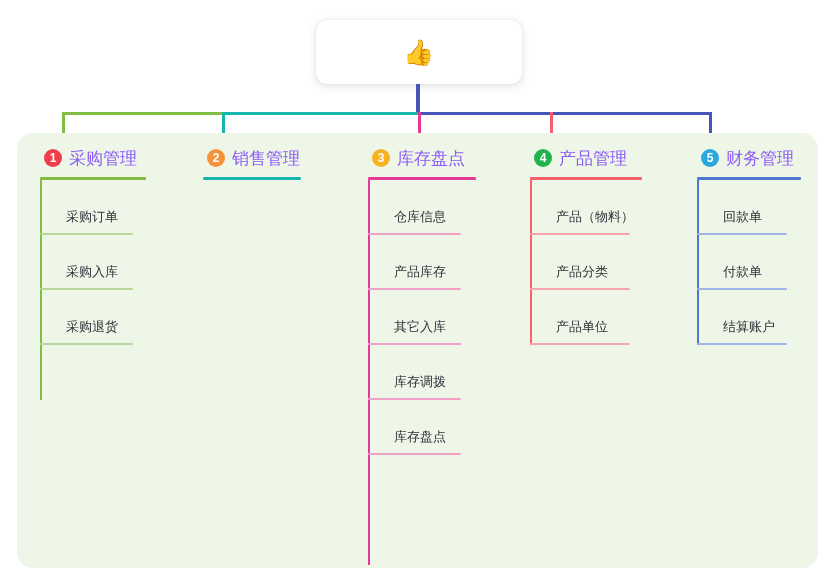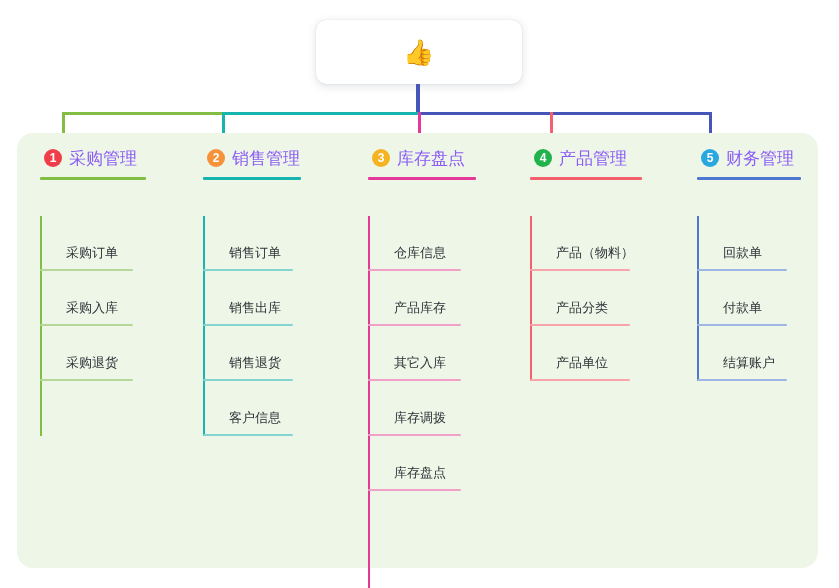--- a/index.html
+++ b/index.html
@@ -88,21 +88,20 @@
     color: #8b5cf6;
     white-space: nowrap;
   }
   .head-rule {
     height: 3px;
     margin-top: 6px;
     border-radius: 1px;
   }
   .col-body {
     position: relative;
-    margin-top: 36px;
   }
   .spine {
     position: absolute;
     left: 0;
     top: 0;
     width: 2px;
   }
   .leaf {
     position: relative;
     height: 55px;
@@ -167,39 +166,20 @@
           <div class="leaf-rule" style="width: 93px; background: rgb(181, 215, 154);"></div>
         </div>
       </div>
     </div>
     <div class="column" style="left: 203px; width: 100px;">
       <div class="col-head">
         <span class="badge" style="background: rgb(246, 146, 58);">2</span>
         <span class="col-title">销售管理</span>
       </div>
       <div class="head-rule" style="width: 98px; background: rgb(23, 181, 174);"></div>
-      <div class="col-body">
-        <div class="spine" style="background: rgb(23, 181, 174); height: 220px;"></div>
-        <div class="leaf">
-          <span class="leaf-label">销售订单</span>
-          <div class="leaf-rule" style="width: 90px; background: rgb(134, 212, 208);"></div>
-        </div>
-        <div class="leaf">
-          <span class="leaf-label">销售出库</span>
-          <div class="leaf-rule" style="width: 90px; background: rgb(134, 212, 208);"></div>
-        </div>
-        <div class="leaf">
-          <span class="leaf-label">销售退货</span>
-          <div class="leaf-rule" style="width: 90px; background: rgb(134, 212, 208);"></div>
-        </div>
-        <div class="leaf">
-          <span class="leaf-label">客户信息</span>
-          <div class="leaf-rule" style="width: 90px; background: rgb(134, 212, 208);"></div>
-        </div>
-      </div>
     </div>
     <div class="column" style="left: 368px; width: 108px;">
       <div class="col-head">
         <span class="badge" style="background: rgb(245, 179, 33);">3</span>
         <span class="col-title">库存盘点</span>
       </div>
       <div class="head-rule" style="width: 108px; background: rgb(229, 57, 154);"></div>
       <div class="col-body">
         <div class="spine" style="background: rgb(229, 57, 154); height: 385px;"></div>
         <div class="leaf">

